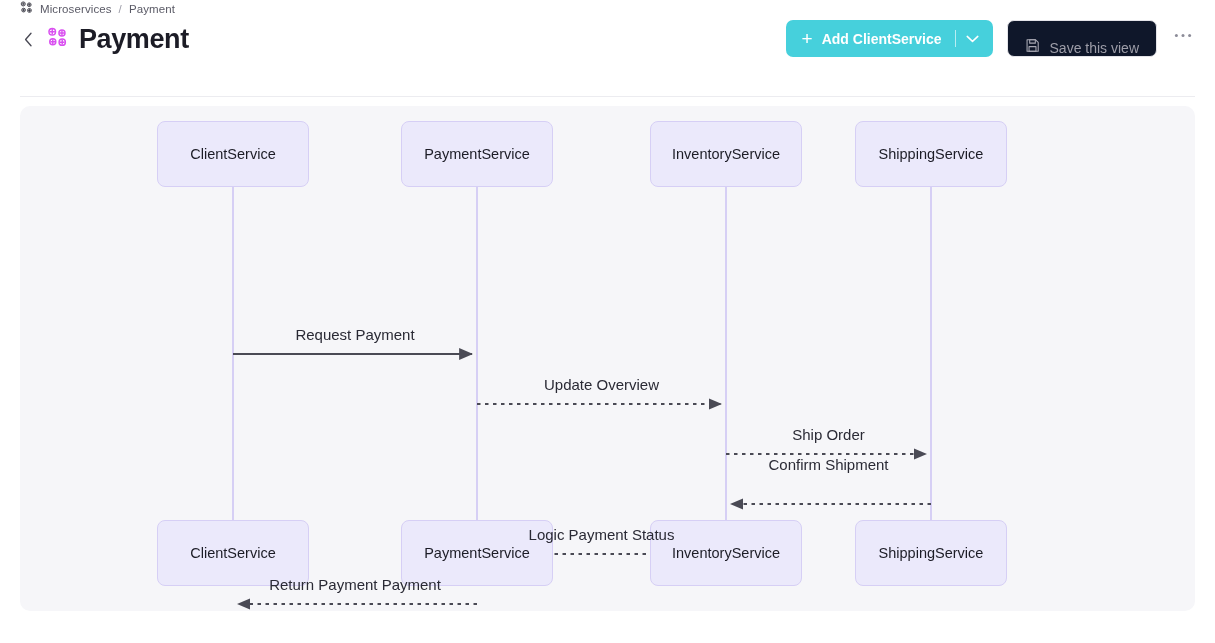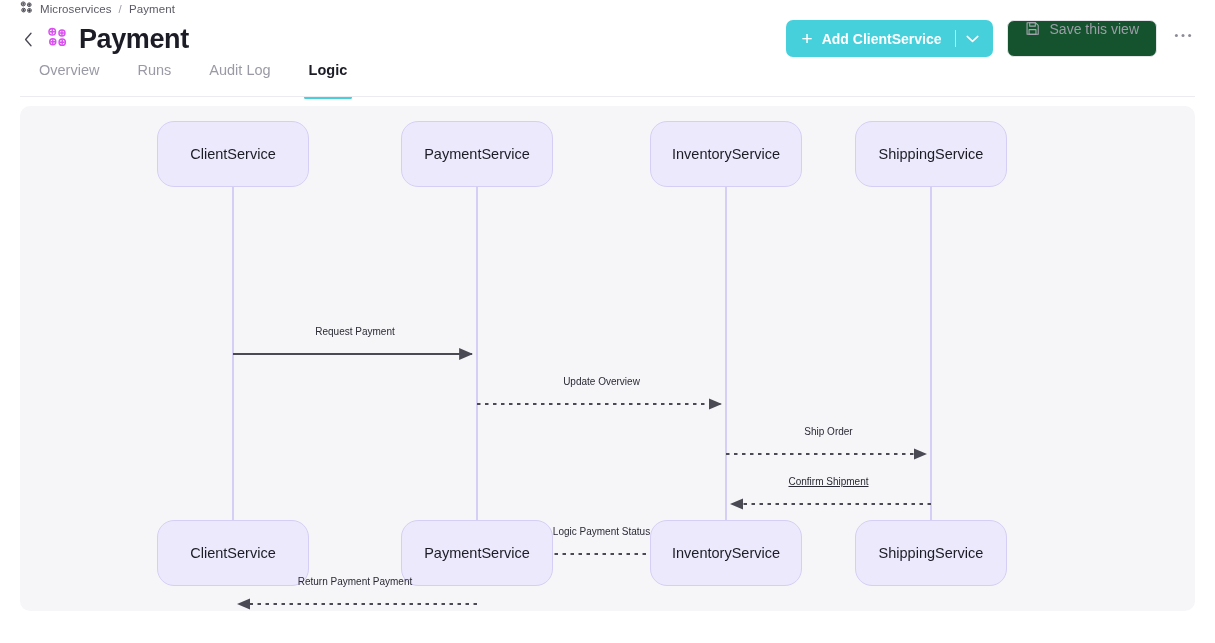--- a/index.html
+++ b/index.html
@@ -56,22 +56,22 @@
   }
   .btn-add .plus{ font-size:19px; font-weight:400; margin-right:9px; line-height:1; }
   .btn-add .divider{
     width:1px; height:17px; background:rgba(255,255,255,.62); margin:0 2px 0 13px;
   }
   .btn-add .caret{
     width:30px; display:flex; align-items:center; justify-content:center;
   }
 
   .btn-save{
-    display:flex; align-items:flex-start; gap:10px; height:37px; padding:0 17px;
-    background:#14532d; border:1px solid #e4e4e9; border-radius:7px;
+    display:flex; align-items:flex-end; gap:10px; height:37px; padding:0 17px;
+    background:#0f172a; border:1px solid #e4e4e9; border-radius:7px;
     color:#9d9da8; font-size:14px; font-family:inherit; cursor:pointer; white-space:nowrap;
   }
   .btn-more{
     width:24px; height:24px; display:flex; align-items:center; justify-content:center;
     color:#8c8c98; font-size:17px; letter-spacing:1.3px; cursor:pointer; line-height:0;
     padding-bottom:7px;
   }
 
   
   .tabs{
@@ -92,26 +92,26 @@
 
   
   .canvas{
     position:absolute; left:20px; top:106px; width:1175px; height:505px;
     background:#f6f6f9; border-radius:10px; overflow:hidden;
   }
   .diagram{ position:absolute; left:0; top:0; width:1175px; height:505px; }
 
   .node{
     position:absolute; display:flex; align-items:center; justify-content:center;
-    background:#ebe9fb; border:1px solid #d6cff5; border-radius:17px;
+    background:#ebe9fb; border:1px solid #d6cff5; border-radius:8px;
     font-size:14.5px; color:#1c1c26; white-space:nowrap;
   }
 
   .msg-label{
-    position:absolute; font-size:10px; color:#2a2a35; white-space:nowrap;
+    position:absolute; font-size:15px; color:#2a2a35; white-space:nowrap;
     transform:translateX(-50%); text-align:center;
   }
 </style>
 </head>
 <body>
 
 <div class="top-sliver"></div>
 
 <div class="header">
 
@@ -181,26 +181,20 @@
       <svg width="18" height="5" viewBox="0 0 18 5">
         <g fill="#8c8c98">
             <circle cx="2.4" cy="2.5" r="1.5"></circle>
             <circle cx="9" cy="2.5" r="1.5"></circle>
             <circle cx="15.6" cy="2.5" r="1.5"></circle>
           </g>
       </svg>
     </span>
   </div>
 
-  <div class="tabs">
-    <div class="tab">Overview</div>
-    <div class="tab">Runs</div>
-    <div class="tab">Audit Log</div>
-    <div class="tab active">Logic</div>
-  </div>
   <div class="tabs-rule"></div>
 </div>
 
 <div class="canvas">
   <svg class="diagram" id="diagram-svg" viewBox="0 0 1175 505">
     <defs>
       <marker id="arrR" viewBox="0 0 10 10" refX="9.2" refY="5" markerWidth="7" markerHeight="7" orient="auto-start-reverse">
         <path d="M0 0.8 L10 5 L0 9.2 z" fill="#4a4a55"></path>
       </marker>
     </defs>
@@ -242,17 +236,17 @@
         <span>ShippingService</span>
       </div>
       <div class="node" style="left: 835px; top: 414px; width: 152px; height: 66px;">
         <span>ShippingService</span>
       </div>
     </div>
   <div id="labels">
       <div class="msg-label" style="left: 335px; top: 220px;">Request Payment</div>
       <div class="msg-label" style="left: 581.5px; top: 270px;">Update Overview</div>
       <div class="msg-label" style="left: 808.5px; top: 320px; text-align: right;">Ship Order</div>
-      <div class="msg-label" style="left: 808.5px; top: 370px; text-decoration: underline;">Confirm Shipment</div>
+      <div class="msg-label" style="left: 808.5px; top: 350px;">Confirm Shipment</div>
       <div class="msg-label" style="left: 581.5px; top: 420px;">Logic Payment Status</div>
       <div class="msg-label" style="left: 335px; top: 470px;">Return Payment Payment</div>
     </div>
 </div>
 
 </body></html>

